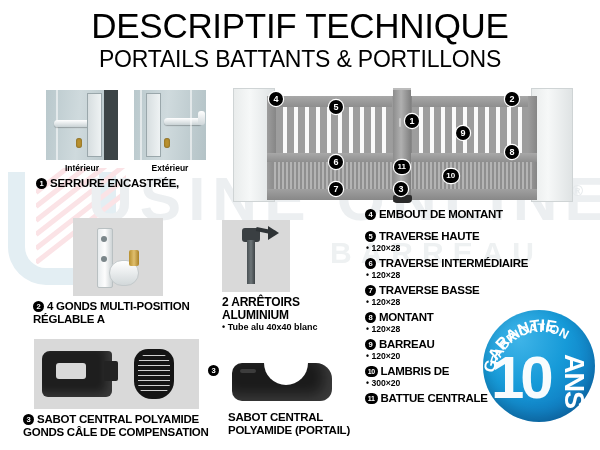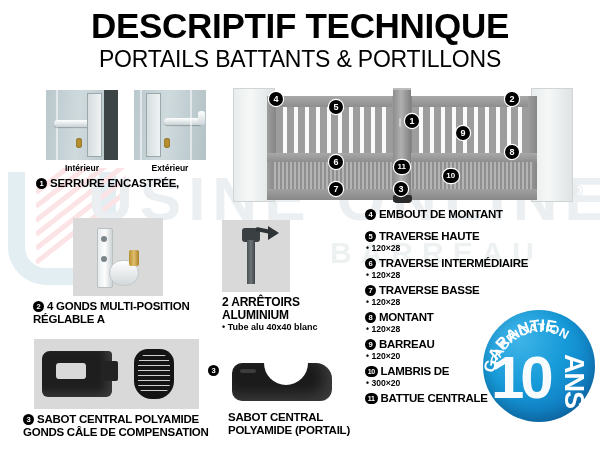--- a/index.html
+++ b/index.html
@@ -14,21 +14,21 @@
   .wm-groupe{position:absolute;left:330px;top:238px;font-size:30px;font-weight:700;
              letter-spacing:9px;color:#eef1f2;white-space:nowrap;line-height:1;}
   .wm-u{position:absolute;left:8px;top:172px;width:74px;height:96px;
         border:17px solid #e3eef3;border-top:none;border-radius:0 0 38px 38px;}
   .wm-stripes{position:absolute;left:36px;top:168px;width:90px;height:96px;overflow:hidden;}
   .wm-stripes i{position:absolute;display:block;width:150px;height:5px;background:#fbe3e6;
                 transform:rotate(-38deg);transform-origin:left center;}
 
   
   #header{position:absolute;left:0;top:0;width:600px;z-index:3;text-align:center;}
-  .h-title{font-size:35px;font-weight:700;letter-spacing:-0.3px;margin-top:8px;line-height:1;}
+  .h-title{font-size:35px;font-weight:400;letter-spacing:-0.3px;margin-top:8px;line-height:1;}
   .h-sub{font-size:23px;font-weight:400;letter-spacing:-0.2px;margin-top:5px;line-height:1;}
 
   
   .num{display:inline-block;width:11px;height:11px;border-radius:50%;background:#000;color:#fff;
        font-size:7.6px;font-weight:700;line-height:11px;text-align:center;vertical-align:1px;
        margin-right:3px;font-family:"Liberation Sans",sans-serif;}
   .num.wide{width:12.5px;height:11px;border-radius:6px;font-size:7px;line-height:11px;}
   .cap{font-size:8.5px;font-weight:700;text-align:center;}
 
   

